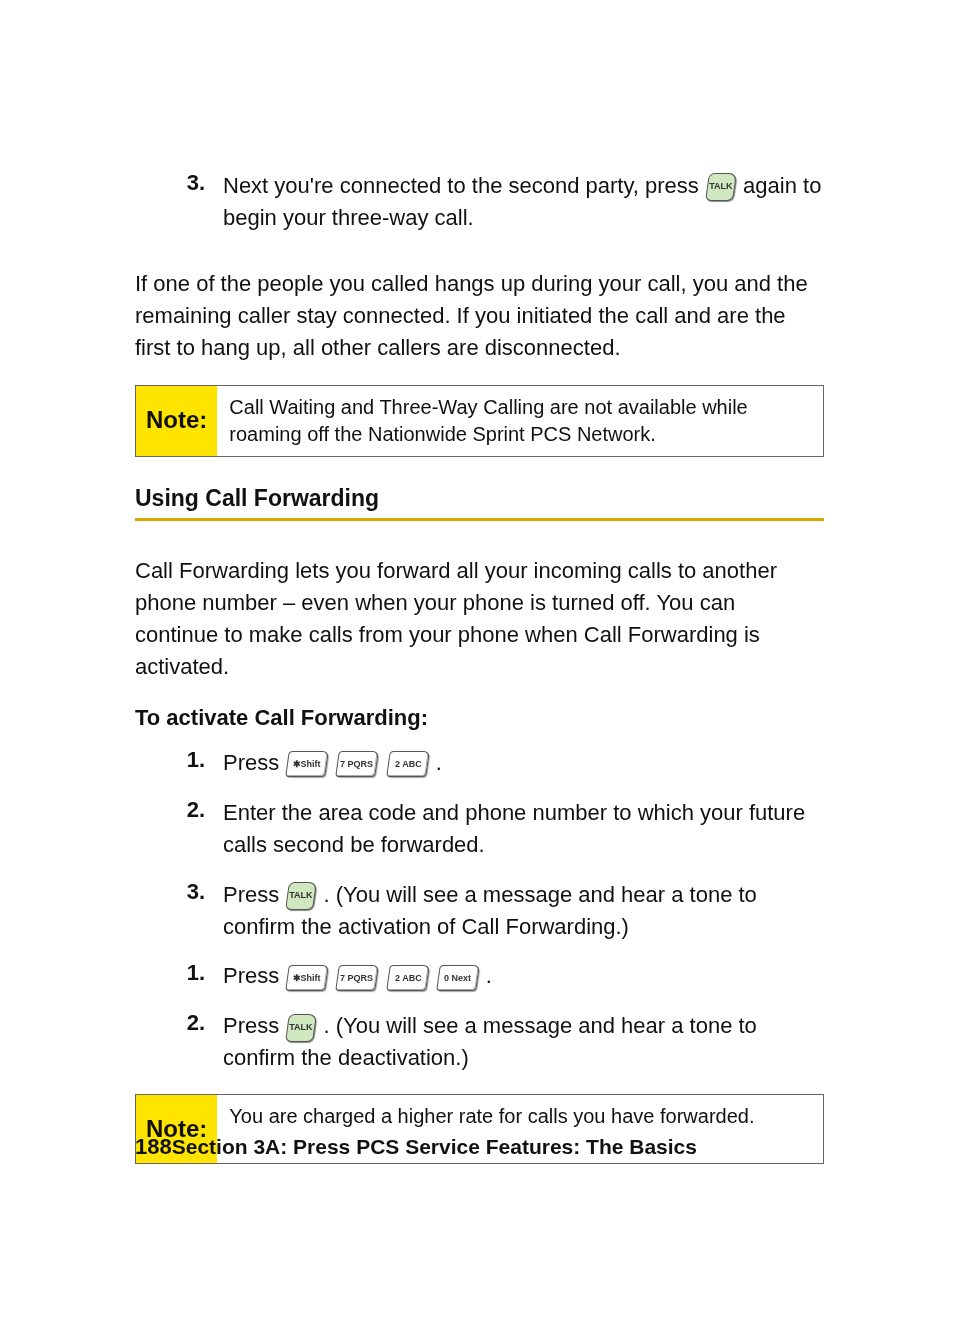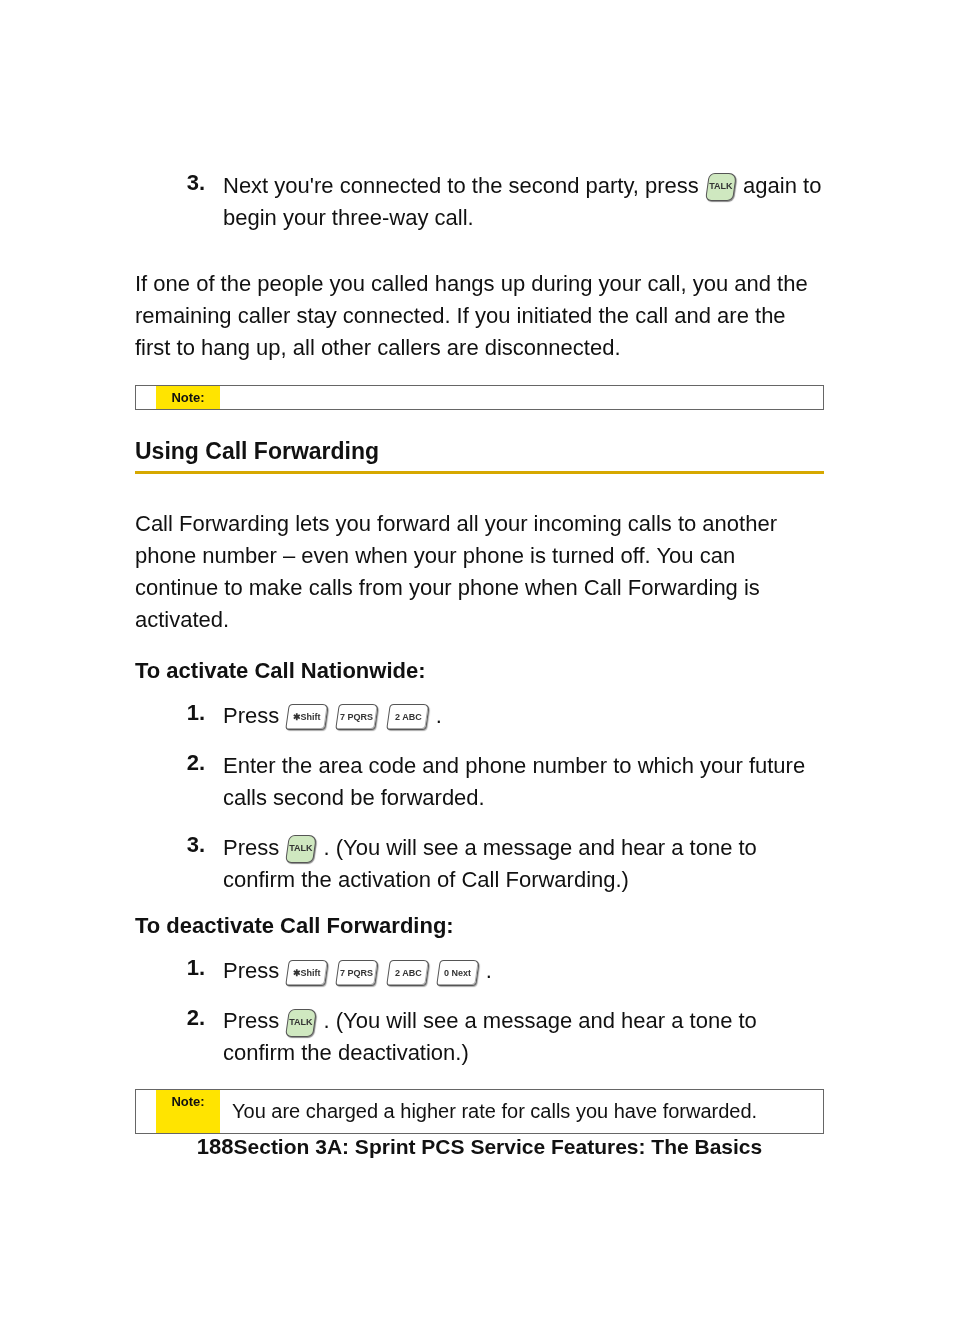--- a/index.html
+++ b/index.html
@@ -43,28 +43,27 @@
     margin: 34px 0 22px 0;
   }
   .note-box {
     display: flex;
     border: 1px solid #666;
     margin: 20px 0 26px 0;
   }
   .note-label {
     background: #ffe400;
     font-weight: 700;
-    font-size: 13px;
-    padding: 4px 10px;
+    font-size: 24px;
+    padding: 20px 10px;
     display: flex;
     align-items: flex-start;
     justify-content: center;
     min-width: 64px;
     box-sizing: border-box;
-    margin-left: 20px;
   }
   .note-text {
     font-size: 20px;
     line-height: 1.35;
     padding: 8px 12px;
     flex: 1;
   }
   h2.section-head {
     font-size: 23px;
     font-weight: 700;
@@ -109,21 +108,21 @@
     transform: skewX(8deg);
     font-size: 9px;
     font-weight: 600;
   }
   .footer {
     position: absolute;
     left: 135px;
     right: 130px;
     bottom: 176px;
     display: flex;
-    justify-content: center;
+    justify-content: flex-start;
     align-items: baseline;
   }
   .page-num {
     font-weight: 700;
     font-size: 22px;
   }
   .footer-title {
     font-weight: 700;
     font-size: 21px;
   }
@@ -141,28 +140,29 @@
         <span class="key talk"><span>TALK</span></span>
         <span> again to begin your three-way call.</span>
       </div>
     </div>
   </div>
 
   <div class="para">If one of the people you called hangs up during your call, you and the remaining caller stay connected. If you initiated the call and are the first to hang up, all other callers are disconnected.</div>
 
   <div class="note-box">
     <div class="note-label">Note:</div>
+    <div class="note-text">Call Waiting and Three-Way Calling are not available while roaming off the Nationwide Sprint PCS Network.</div>
   </div>
 
   <h2 class="section-head">Using Call Forwarding</h2>
   <div class="rule"></div>
 
   <div class="para">Call Forwarding lets you forward all your incoming calls to another phone number – even when your phone is turned off. You can continue to make calls from your phone when Call Forwarding is activated.</div>
 
-  <div class="subhead">To activate Call Nationwide:</div>
+  <div class="subhead">To activate Call Forwarding:</div>
 
   <div class="indent-list">
     <div class="ol-num">
       <div class="num">1.</div>
       <div class="txt">
         <span>Press </span>
         <span class="key"><span>✱Shift</span></span>
         <span class="key"><span>7 PQRS</span></span>
         <span class="key"><span>2 ABC</span></span>
         <span>.</span>
@@ -177,21 +177,20 @@
     <div class="ol-num">
       <div class="num">3.</div>
       <div class="txt">
         <span>Press </span>
         <span class="key talk"><span>TALK</span></span>
         <span>. (You will see a message and hear a tone to confirm the activation of Call Forwarding.)</span>
       </div>
     </div>
   </div>
 
-  <div class="subhead">To deactivate Call Forwarding:</div>
 
   <div class="indent-list">
     <div class="ol-num">
       <div class="num">1.</div>
       <div class="txt">
         <span>Press </span>
         <span class="key"><span>✱Shift</span></span>
         <span class="key"><span>7 PQRS</span></span>
         <span class="key"><span>2 ABC</span></span>
         <span class="key"><span>0 Next</span></span>
@@ -209,16 +208,16 @@
     </div>
   </div>
 
   <div class="note-box">
     <div class="note-label">Note:</div>
     <div class="note-text">You are charged a higher rate for calls you have forwarded.</div>
   </div>
 
   <div class="footer">
     <span class="page-num">188</span>
-    <span class="footer-title">Section 3A: Sprint PCS Service Features: The Basics</span>
+    <span class="footer-title">Section 3A: Press PCS Service Features: The Basics</span>
   </div>
 
 </div>
 
 </body></html>

